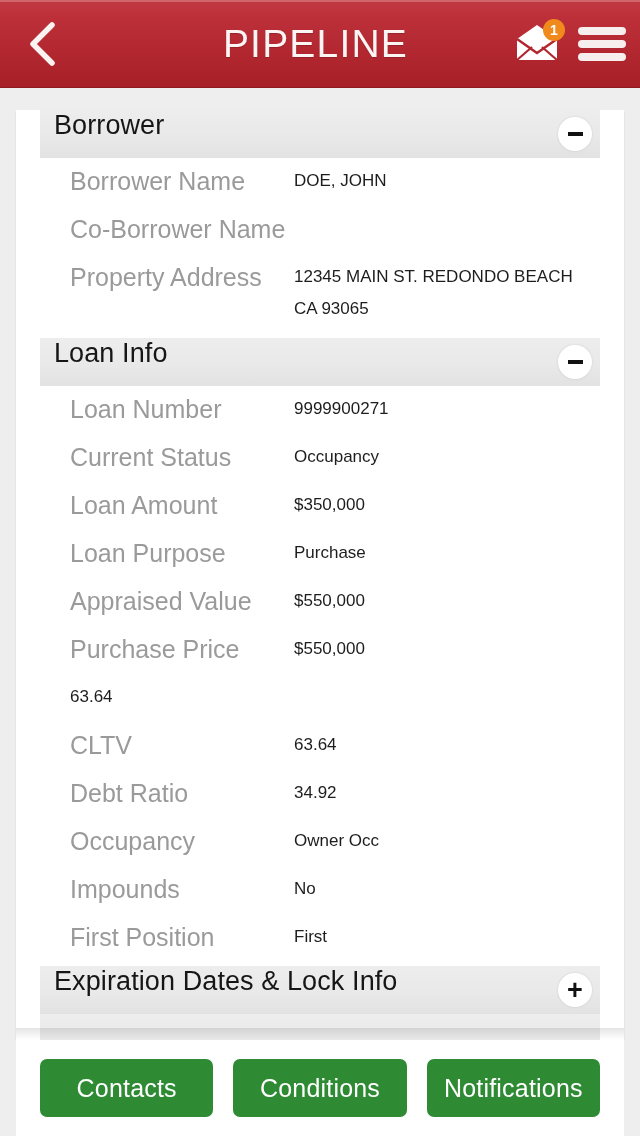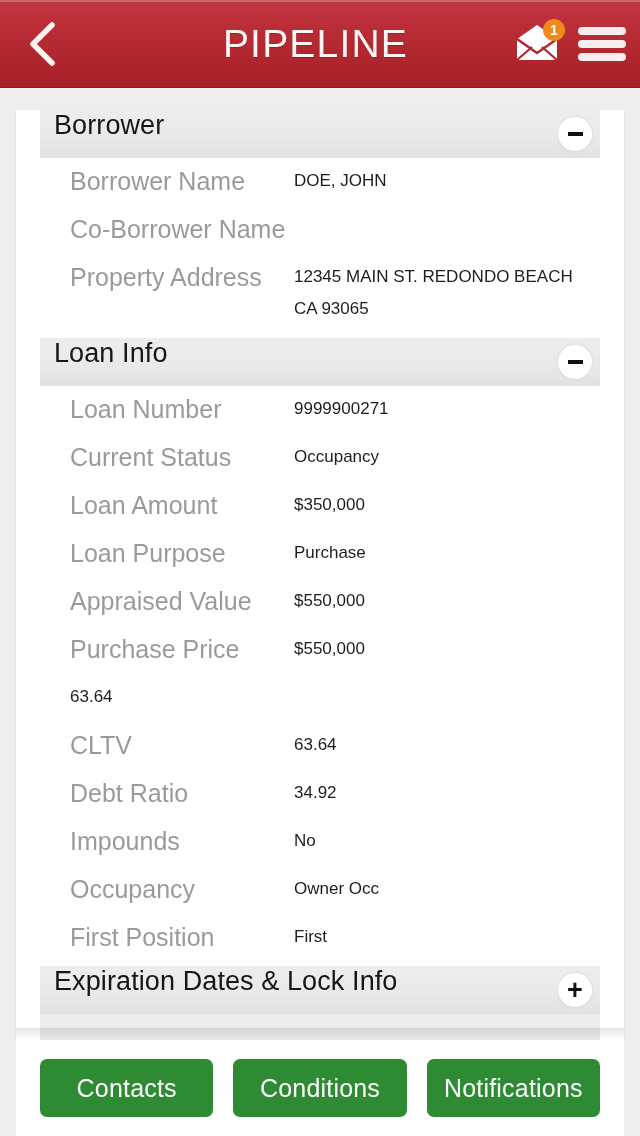--- a/index.html
+++ b/index.html
@@ -302,26 +302,26 @@
         </div>
         <div class="row">
           <div class="label">CLTV</div>
           <div class="value">63.64</div>
         </div>
         <div class="row">
           <div class="label">Debt Ratio</div>
           <div class="value">34.92</div>
         </div>
         <div class="row">
+          <div class="label">Occupancy</div>
+          <div class="value">Owner Occ</div>
+        </div>
+        <div class="row">
           <div class="label">Impounds</div>
           <div class="value">No</div>
-        </div>
-        <div class="row">
-          <div class="label">Occupancy</div>
-          <div class="value">Owner Occ</div>
         </div>
         <div class="row">
           <div class="label">First Position</div>
           <div class="value">First</div>
         </div>
       </div>
       <div class="section-head">
         <div class="title">Expiration Dates &amp; Lock Info</div>
         <div class="toggle">+</div>
       </div>

